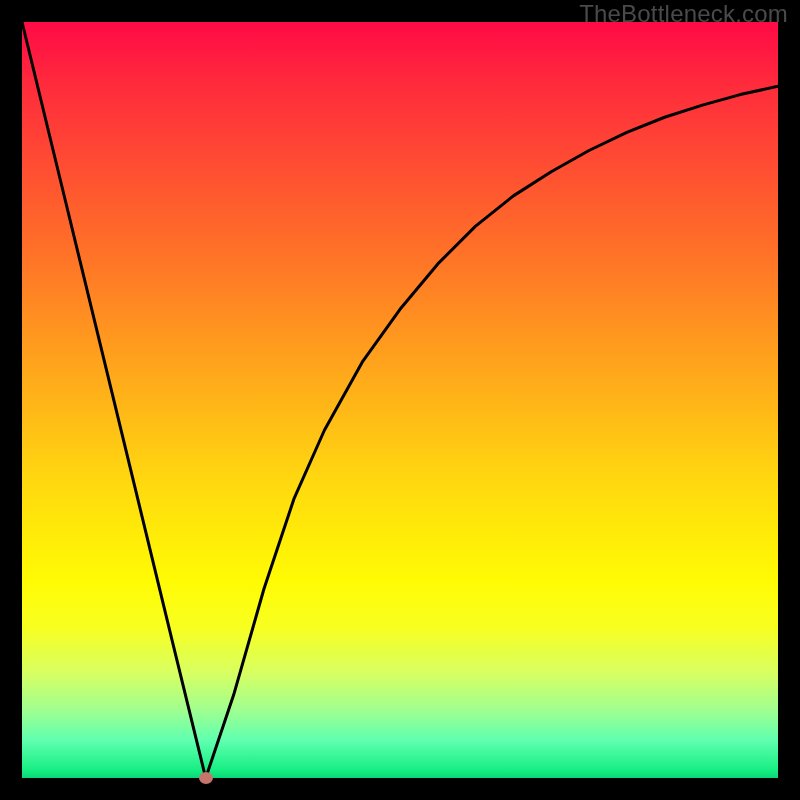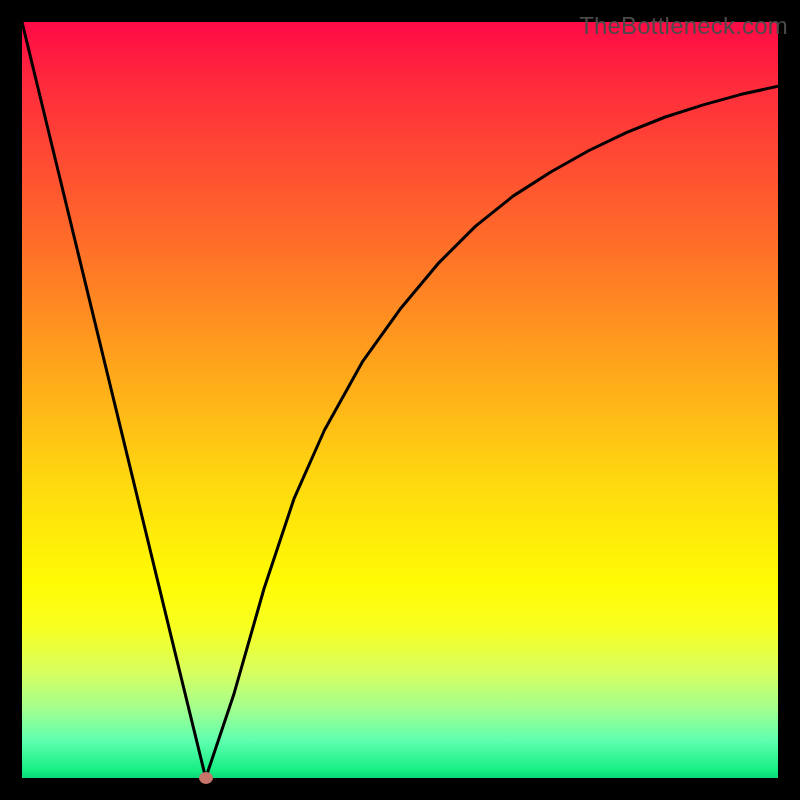--- a/index.html
+++ b/index.html
@@ -35,21 +35,21 @@
       #d8ff60 86%,
       #a0ff90 91%,
       #60ffb0 95%,
       #16ee82 99%,
       #08d878 100%
     );
   }
 
   .attribution {
     position: absolute;
-    top: 12px;
+    top: 0;
     right: 12px;
     font-family: Arial, Helvetica, sans-serif;
     font-size: 24px;
     font-weight: 500;
     color: #4a4a4a;
     letter-spacing: 0.2px;
     margin-left: 12px;
   }
 
   svg.curve {

